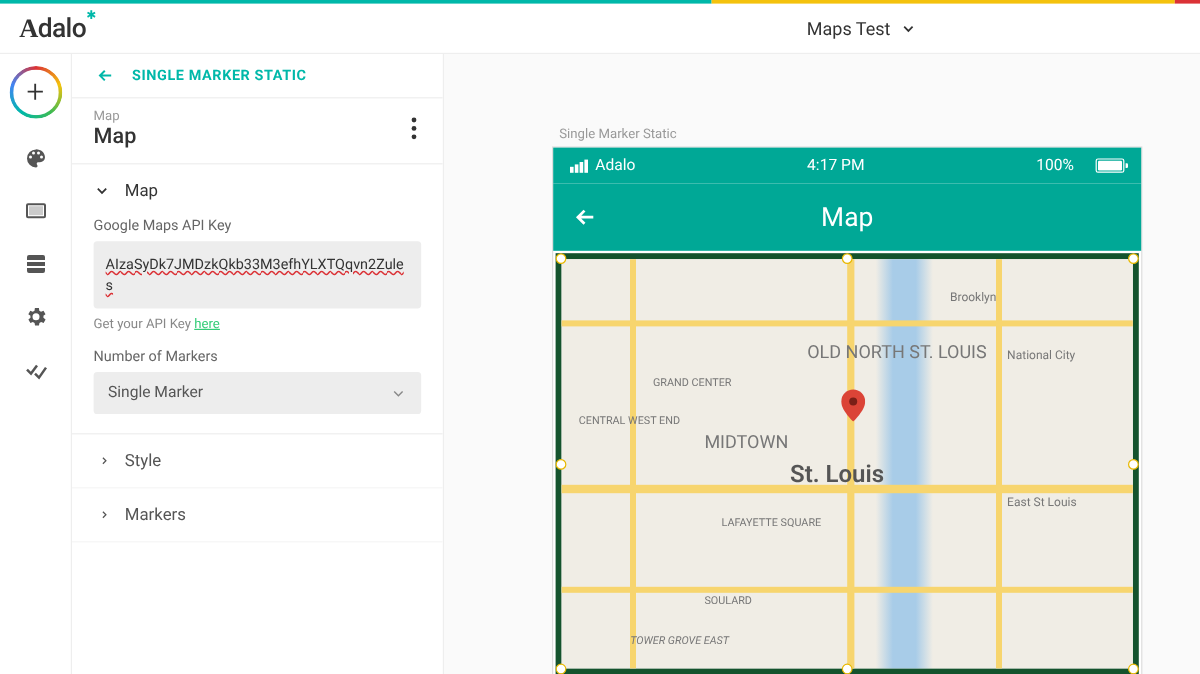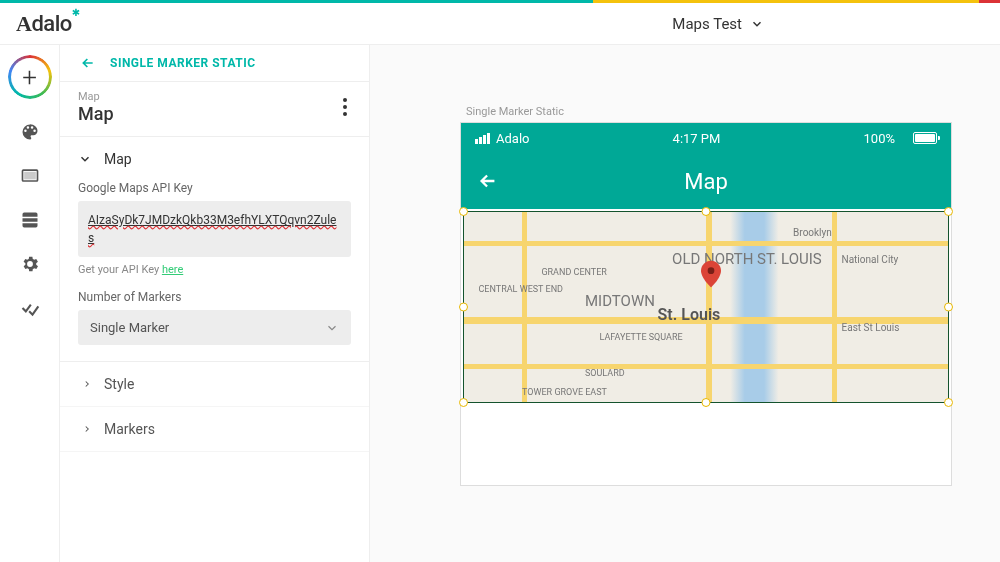--- a/index.html
+++ b/index.html
@@ -36,21 +36,21 @@
   .panel-title { padding: 8px 18px 12px; display:flex; justify-content:space-between; align-items:center; border-bottom:1px solid #eee;}
   .panel-title .sub{font-size:11px; color:#999;}
   .panel-title .main-t{font-size:18px; color:#333; font-weight:500;}
   .kebab{display:flex; flex-direction:column; gap:3px; cursor:pointer; padding:4px;}
   .kebab span{width:4px;height:4px;background:#333;border-radius:50%;}
 
   .section-head { display:flex; align-items:center; gap:12px; padding:14px 18px; font-size:14px; color:#333; cursor:pointer;}
   .section-head svg{width:14px;height:14px;}
   .section-body { padding: 0 18px 16px; border-bottom:1px solid #eee;}
   .field-label{font-size:12px; color:#666; margin-bottom:6px;}
-  .field-input{width:100%; background:#ededed; border:none; padding:10px 10px; font-size:12px; color:#333; border-radius:3px; word-break:break-all; line-height:1.5; font-family:inherit;text-decoration:underline;}
+  .field-input{width:100%; background:#ededed; border:none; padding:10px 10px; font-size:12px; color:#333; border-radius:3px; word-break:break-all; line-height:1.5; font-family:inherit;}
   .field-input .underline{text-decoration:underline; text-decoration-color:#db3236; text-decoration-style: wavy;}
   .help-text{font-size:11px; color:#888; margin-top:6px;}
   .help-text a{color:#3c7; text-decoration:underline; cursor:pointer;}
   .num-markers{margin-top:14px;}
   .select{width:100%; background:#ededed; border:none; padding:10px 12px; font-size:13px; color:#555; border-radius:3px; display:flex; justify-content:space-between; align-items:center; cursor:pointer; margin-top:4px;}
   .select svg{width:14px;height:14px; color:#888;}
 
   .collapsed-section { display:flex; align-items:center; gap:12px; padding:14px 22px; font-size:14px; color:#555; cursor:pointer; border-bottom:1px solid #f5f5f5;}
   .collapsed-section svg{width:10px;height:10px;}
 
@@ -63,21 +63,21 @@
   .phone-status .right{display:flex; align-items:center; gap:18px;}
   .signal-bars{display:flex; align-items:flex-end; gap:1px;}
   .signal-bars span{width:3px; background:#fff;}
   .signal-bars span:nth-child(1){height:5px;} .signal-bars span:nth-child(2){height:7px;} .signal-bars span:nth-child(3){height:9px;} .signal-bars span:nth-child(4){height:11px;}
   .battery{width:24px; height:12px; border:1.5px solid #fff; border-radius:2px; position:relative;}
   .battery::after{content:""; position:absolute; right:-4px; top:3px; width:2px; height:4px; background:#fff; border-radius:0 1px 1px 0;}
   .battery-fill{position:absolute; inset:1px; background:#fff; border-radius:1px;}
   .phone-appbar{height:56px; background:#00a896; display:flex; align-items:center; padding:0 16px; color:#fff;}
   .phone-appbar svg{width:22px;height:22px;}
   .phone-appbar .app-title{flex:1; text-align:center; font-size:22px; font-weight:400; margin-left:-22px;}
-  .map-container{position:relative; height:192px; margin:2px; border:1px solid #14532d;}
+  .map-container{position:relative; height:351px; margin:2px; border:5px solid #14532d;}
   .map-placeholder{position:absolute; inset:0; background: linear-gradient(90deg, #f0ede5 0%, #f0ede5 55%, #a8cce8 58%, #a8cce8 62%, #f0ede5 65%, #f0ede5 100%);}
   .road{position:absolute; background:#f7d56e;}
   .road.h{height:5px; left:0; right:0;}
   .road.v{width:5px; top:0; bottom:0;}
   .map-label{position:absolute; font-size:10px; color:#777; white-space:nowrap;}
   .map-pin{position:absolute; left:51%; top:40%; width:20px; height:28px; transform:translate(-50%,-100%);}
   .map-pin svg{width:100%;height:100%;}
   .sel-handle{position:absolute; width:9px; height:9px; background:#fff; border:1.5px solid #e8b800; border-radius:50%;}
   .sel-handle.tl{top:-5px;left:-5px;} .sel-handle.tr{top:-5px;right:-5px;} .sel-handle.bl{bottom:-5px;left:-5px;} .sel-handle.br{bottom:-5px;right:-5px;}
   .sel-handle.tc{top:-5px;left:50%;transform:translateX(-50%);} .sel-handle.bc{bottom:-5px;left:50%;transform:translateX(-50%);}
@@ -233,22 +233,22 @@
           <div class="road v" style="left:76%;"></div>
           <div class="map-label" style="top:8%; left:68%;">Brooklyn</div>
           <div class="map-label" style="top:22%; left:78%;">National City</div>
           <div class="map-label" style="top:58%; left:78%;">East St Louis</div>
           <div class="map-label" style="top:20%; left:43%; font-size:15px;">OLD NORTH ST. LOUIS</div>
           <div class="map-label" style="top:29%; left:16%; font-size:9px;">GRAND CENTER</div>
           <div class="map-label" style="top:38%; left:3%; font-size:9px;">CENTRAL WEST END</div>
           <div class="map-label" style="top:42%; left:25%; font-size:15px;">MIDTOWN</div>
           <div class="map-label" style="top:63%; left:28%; font-size:9px;">LAFAYETTE SQUARE</div>
           <div class="map-label" style="top:82%; left:25%; font-size:9px;">SOULARD</div>
-          <div class="map-label" style="top:92%; left:12%; font-size:9px;">TOWER GROVE EAST</div>
-          <div class="city-label" style="top:49%; left:40%; font-size:16px;">St. Louis</div>
+          <div class="map-label" style="top:92%; left:12%; font-size:9px;font-style:italic;">TOWER GROVE EAST</div>
+          <div class="city-label" style="top:49%; left:40%; font-size:20px;">St. Louis</div>
           <div class="map-pin">
             <svg viewBox="0 0 24 32">
                 <path fill="#DB4437" d="M12 0C5.4 0 0 5.4 0 12c0 9 12 20 12 20s12-11 12-20C24 5.4 18.6 0 12 0z"></path>
                 <circle cx="12" cy="12" r="4" fill="#7a1f17"></circle>
               </svg>
           </div>
         </div>
         <div class="sel-handle tl"></div>
         <div class="sel-handle tr"></div>
         <div class="sel-handle bl"></div>

